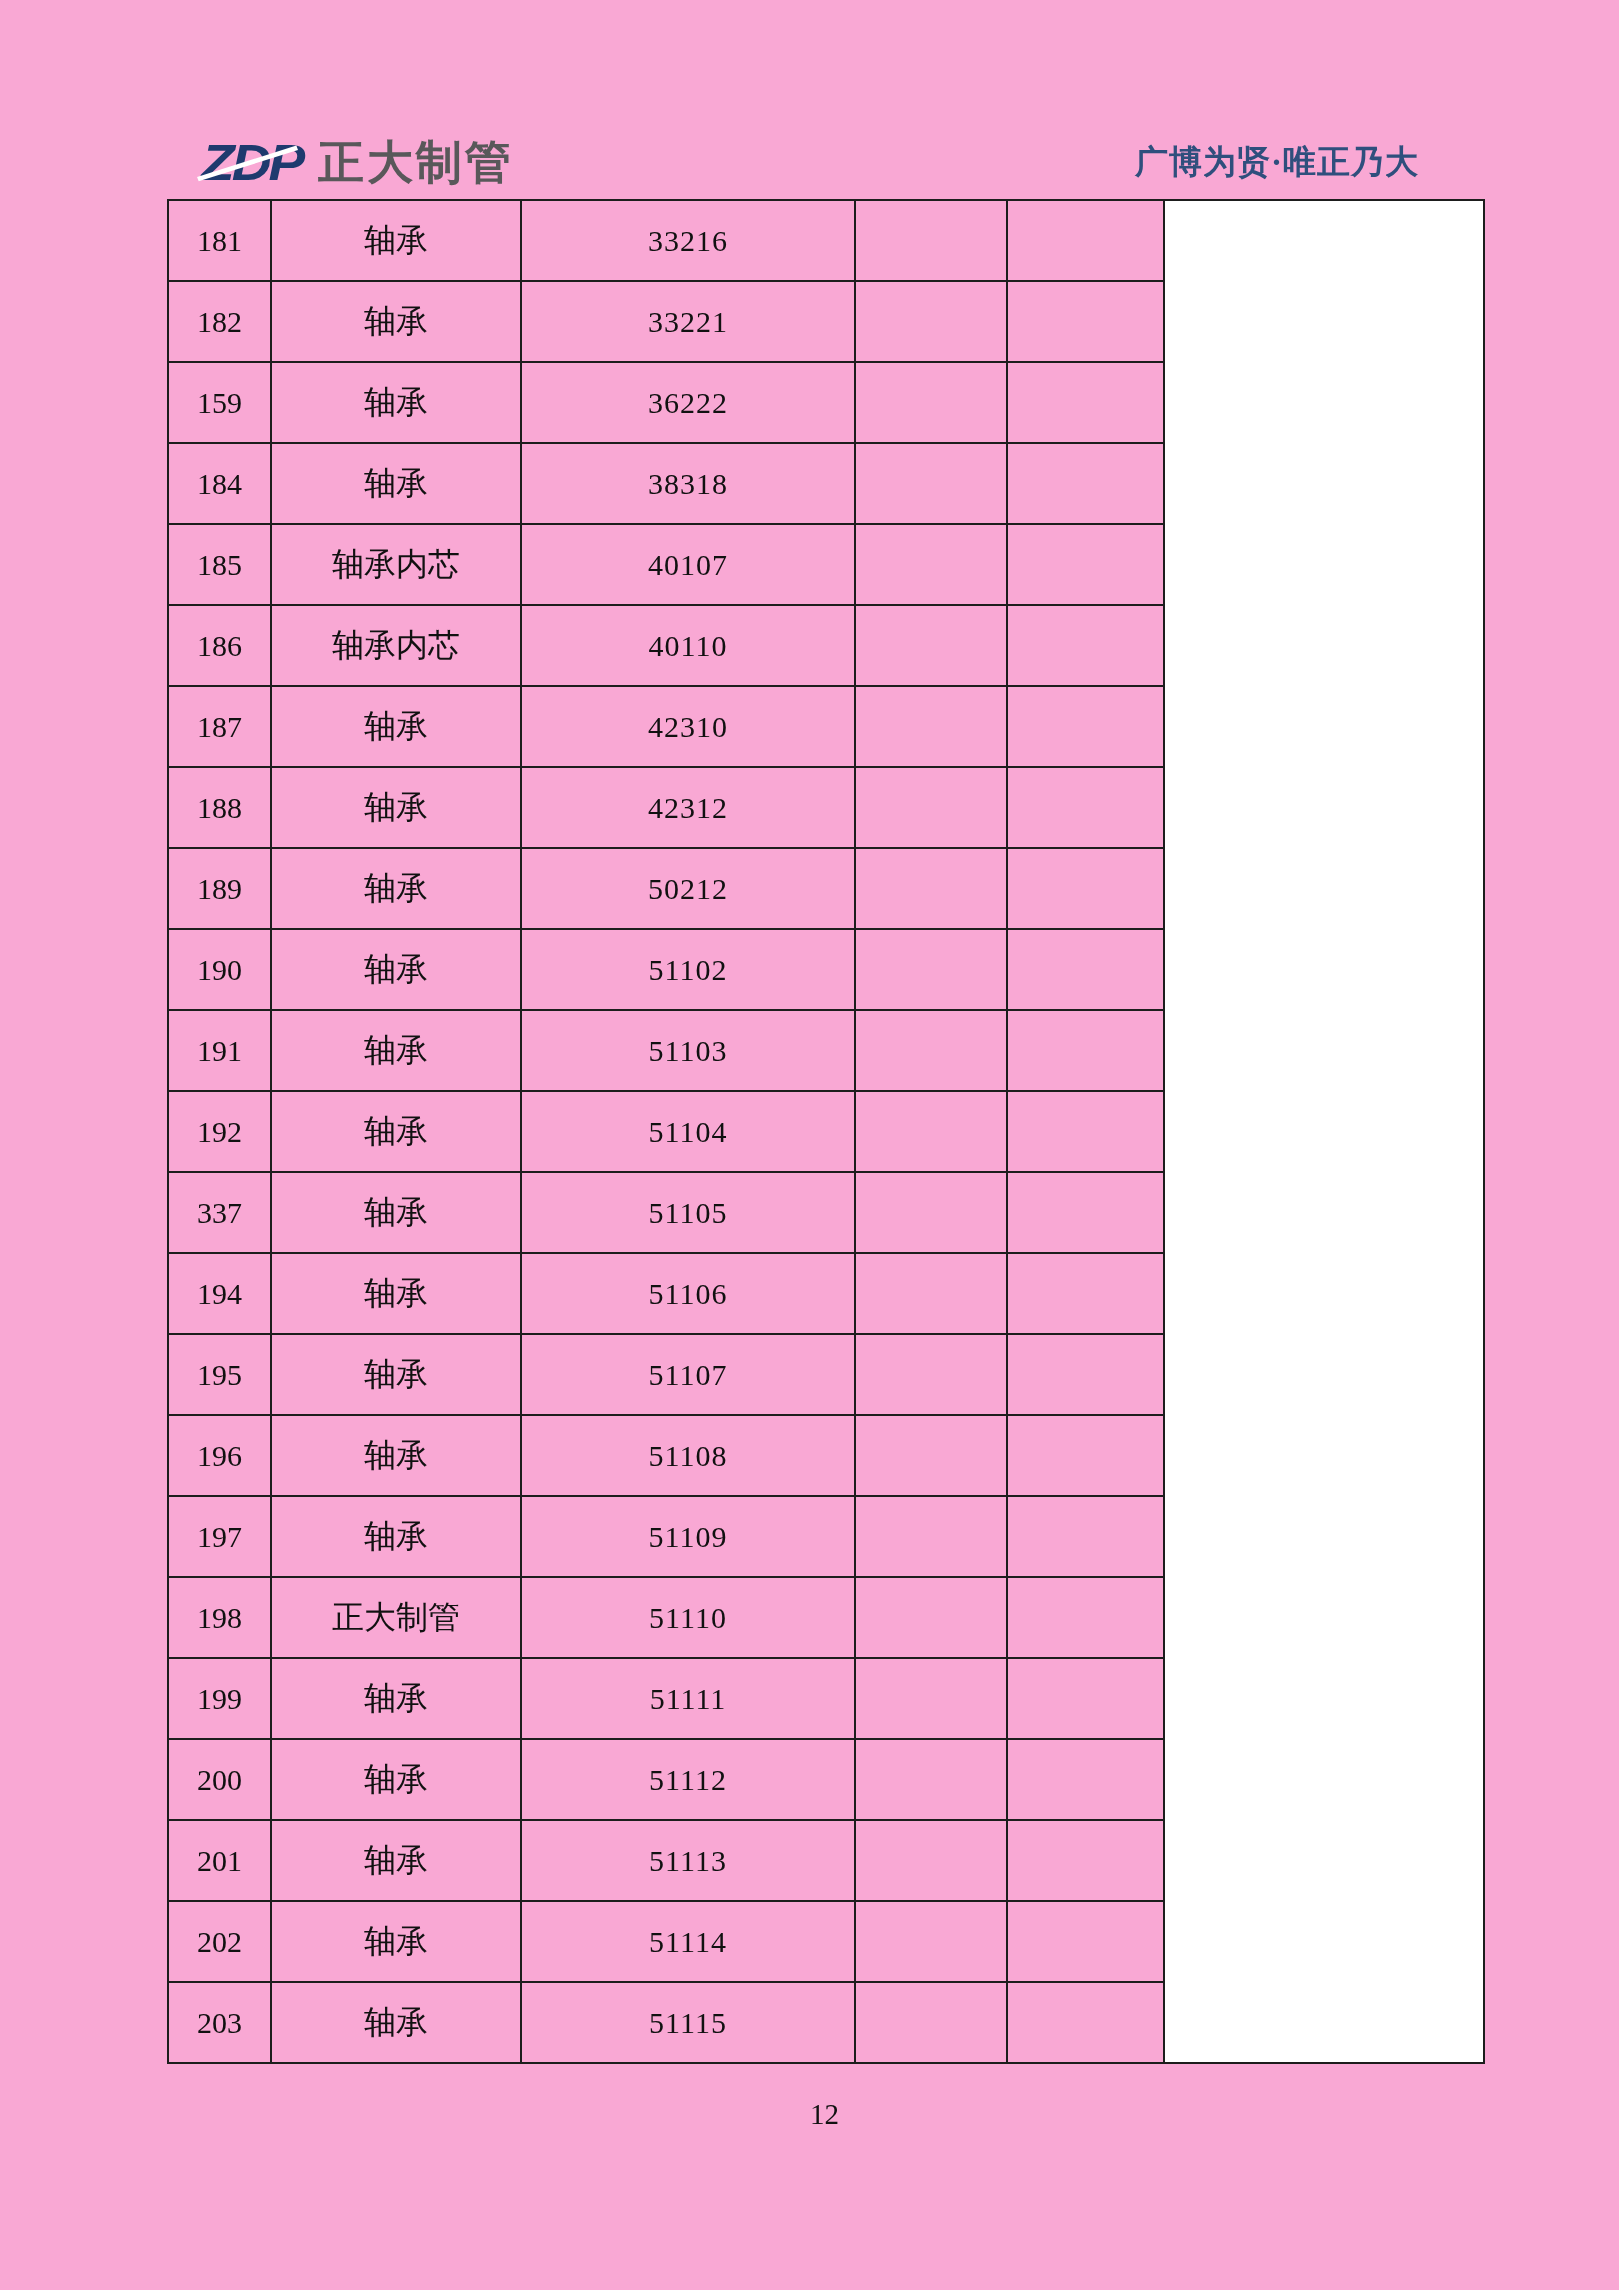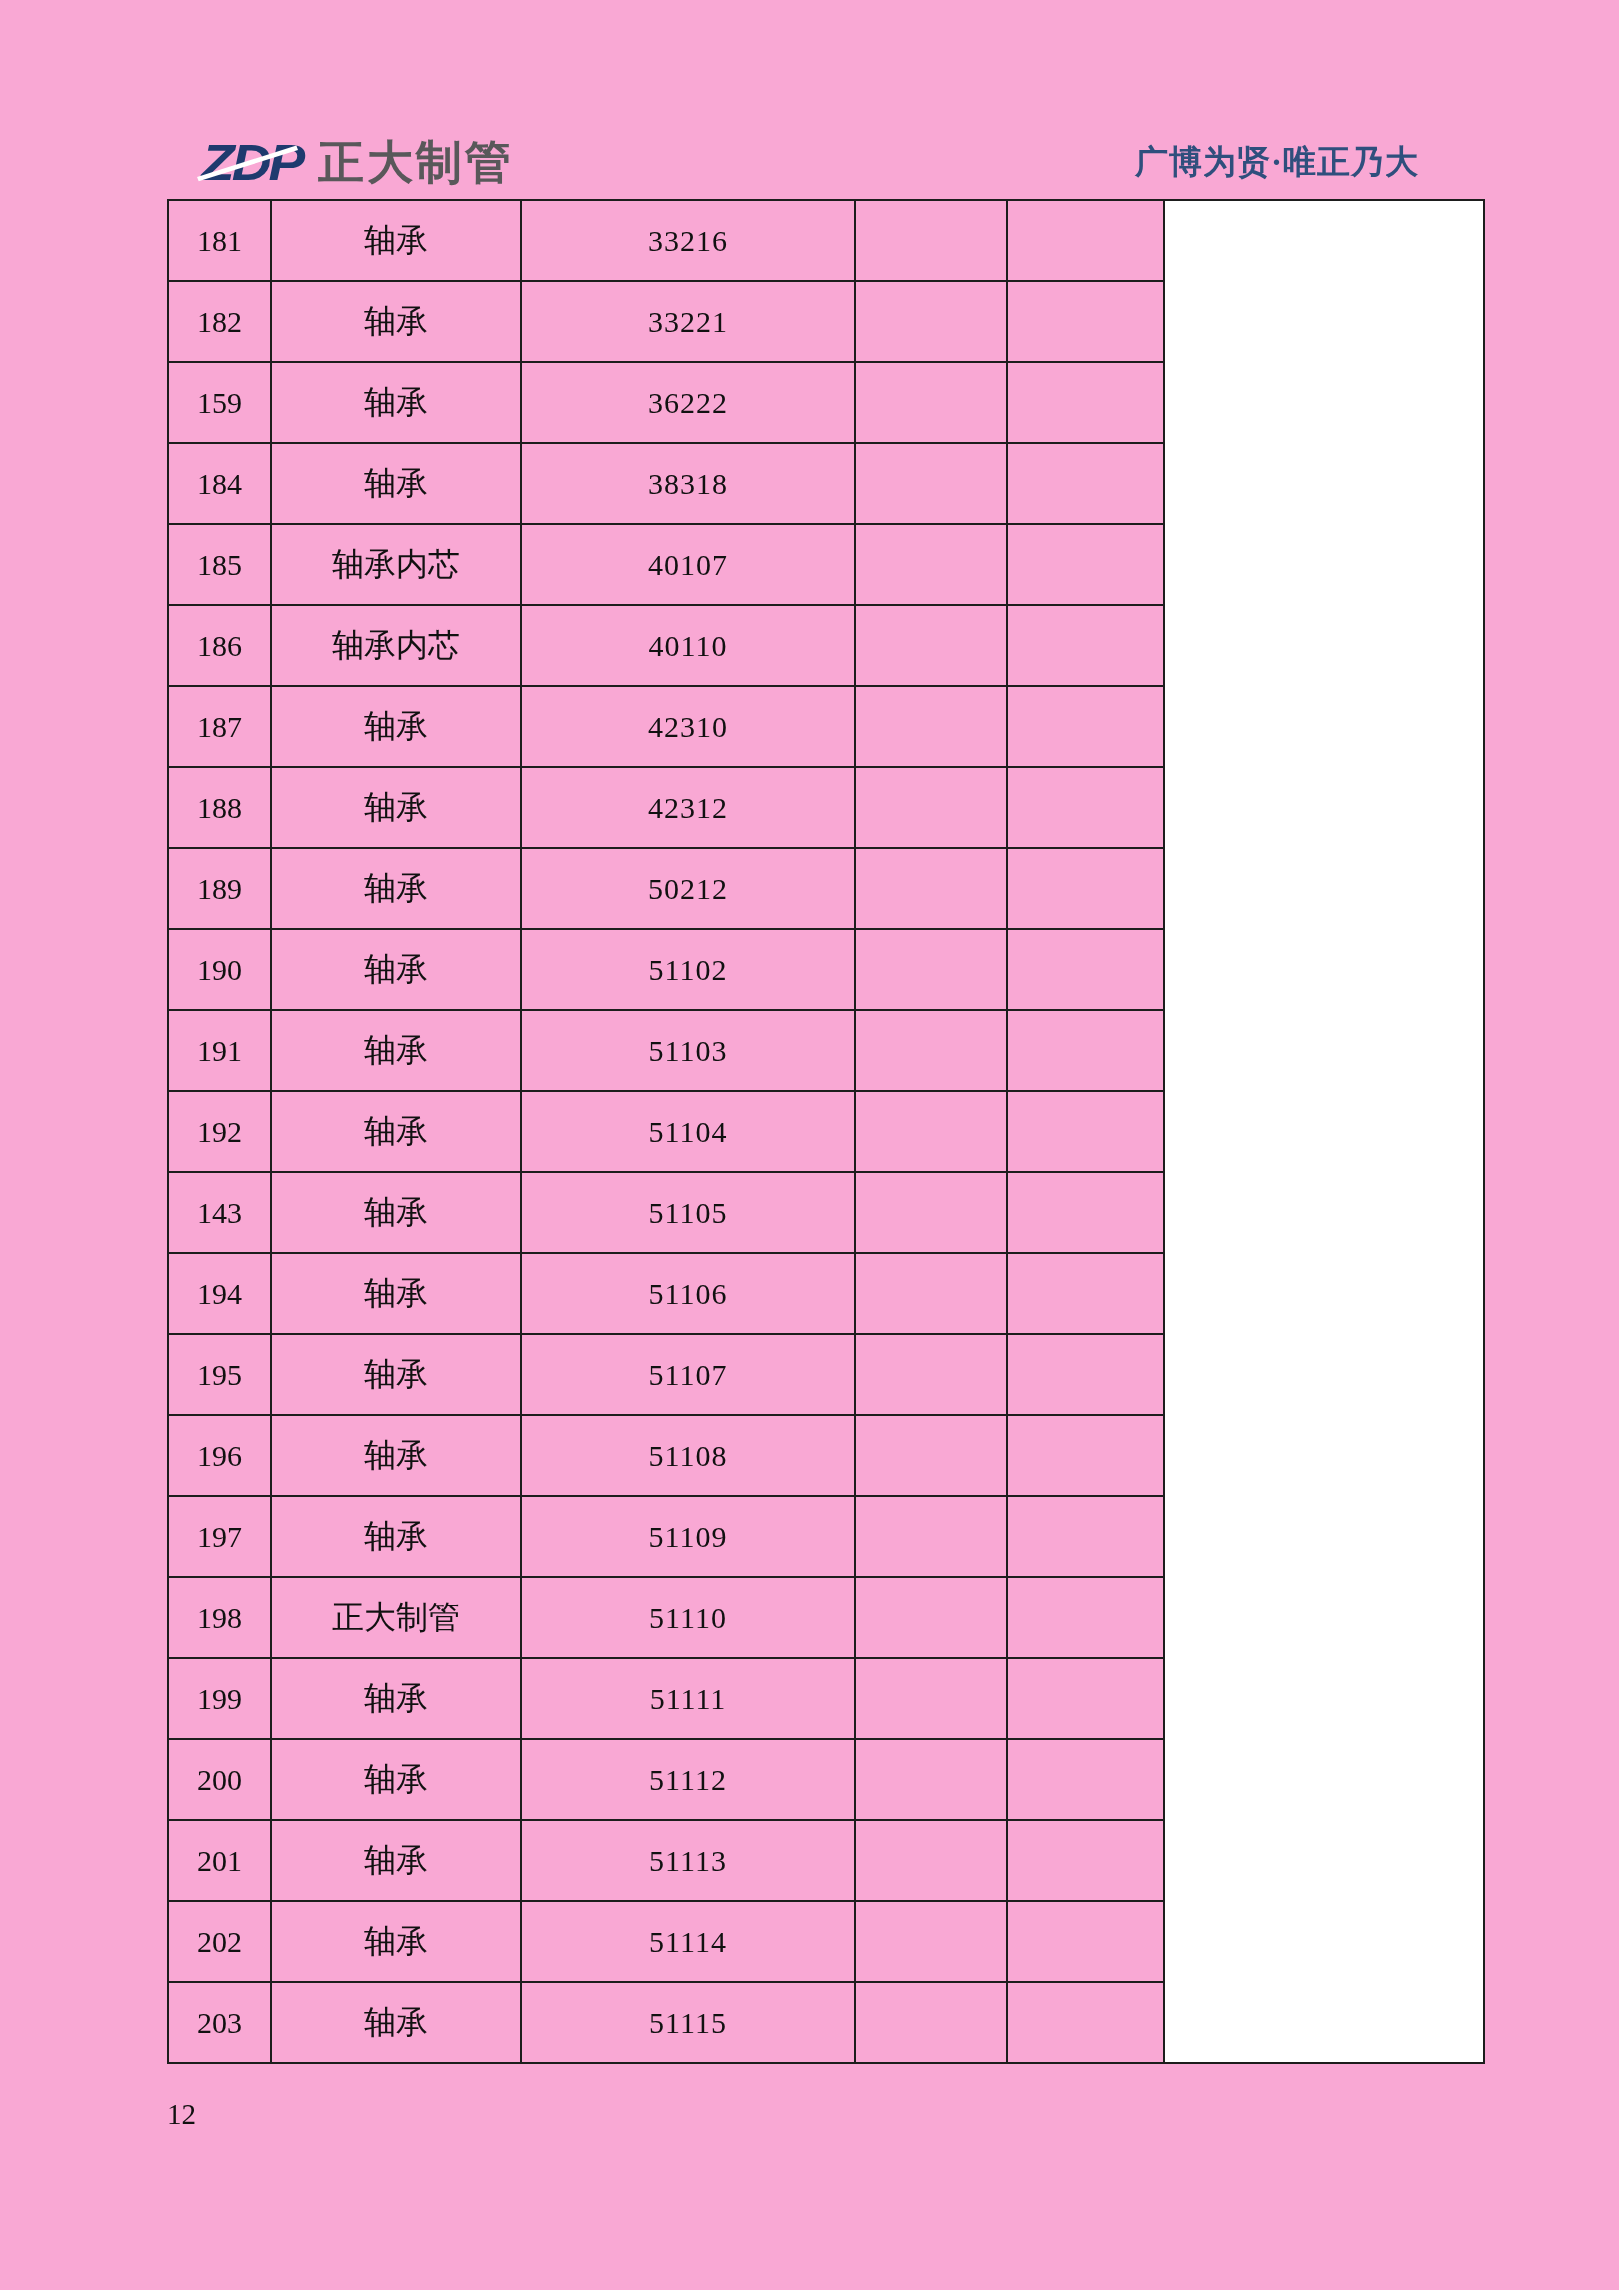--- a/index.html
+++ b/index.html
@@ -53,21 +53,21 @@
     padding:0;overflow:hidden;
   }
   table.parts tr{height:81px;}
   td.c-no{font-size:30px;border-radius:15px;}
   td.c-name{font-size:32px;}
   td.c-model{font-size:30px;letter-spacing:1px;}
   td.c-merged{background:#ffffff;}
   
   .footer{
     position:absolute;left:167px;top:2098px;width:1315px;
-    font-size:29px;
+    text-align:center;font-size:29px;
   }
 </style>
 </head>
 <body>
 
 <div class="page">
 
   <div class="logo">
     <span class="logo-zdp" style="color: rgb(30, 58, 110);">ZDP</span>
     <span class="logo-cn" style="color: rgb(89, 88, 90);">正大制管</span>
@@ -164,21 +164,21 @@
     <td class="c-empty"></td>
   </tr>
         <tr>
     <td class="c-no">192</td>
     <td class="c-name">轴承</td>
     <td class="c-model">51104</td>
     <td class="c-empty"></td>
     <td class="c-empty"></td>
   </tr>
         <tr>
-    <td class="c-no">143</td>
+    <td class="c-no">337</td>
     <td class="c-name">轴承</td>
     <td class="c-model">51105</td>
     <td class="c-empty"></td>
     <td class="c-empty"></td>
   </tr>
         <tr>
     <td class="c-no">194</td>
     <td class="c-name">轴承</td>
     <td class="c-model">51106</td>
     <td class="c-empty"></td>

